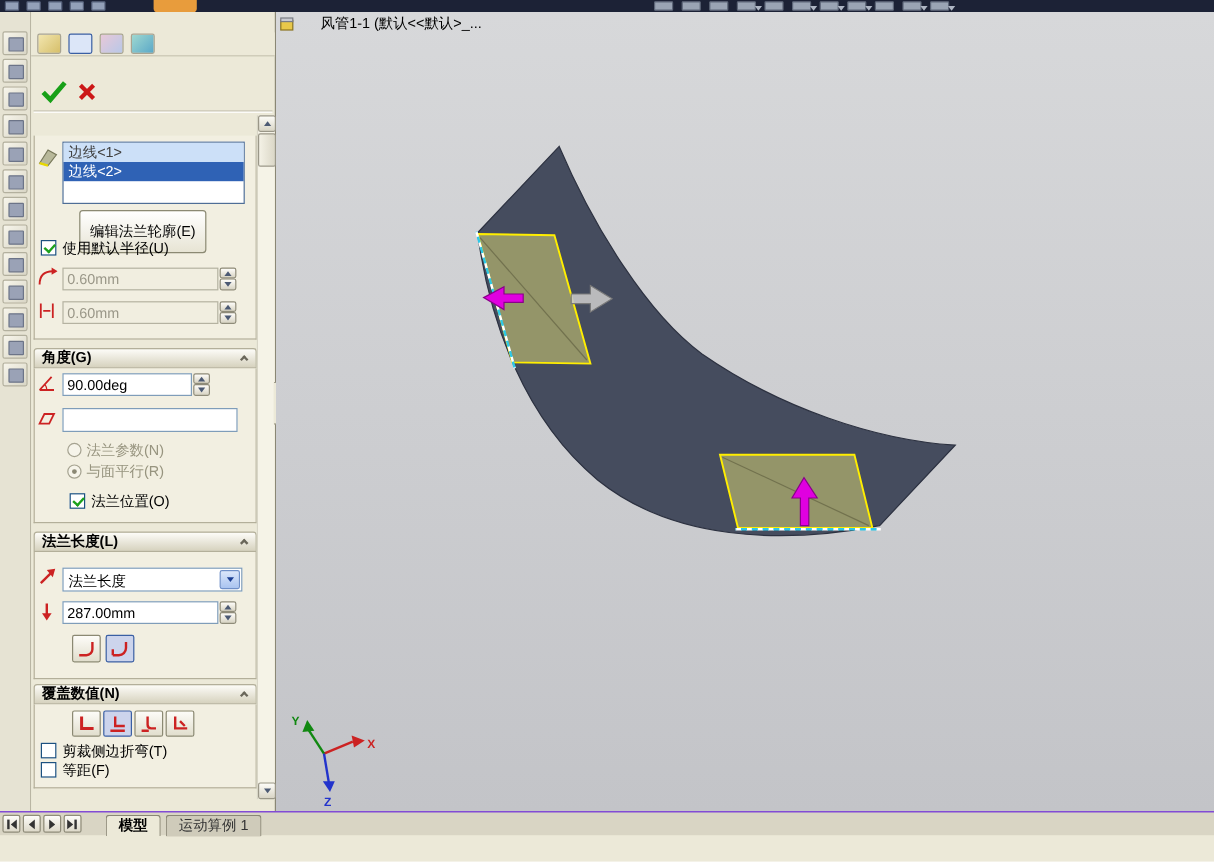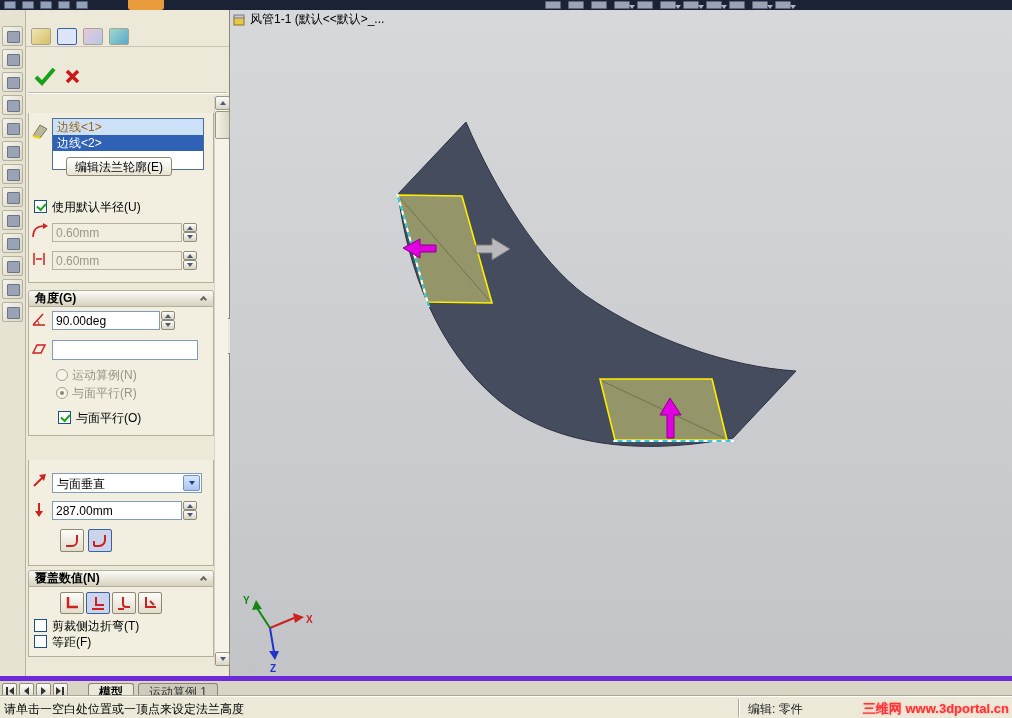--- a/index.html
+++ b/index.html
@@ -50,44 +50,44 @@
   .cb{position:absolute;width:13px;height:13px;background:#fff;border:1px solid #1c5180}
   .cb.checked::after{content:"";position:absolute;left:2px;top:2px;width:7px;height:4px;border-left:2px solid #1ca11c;border-bottom:2px solid #1ca11c;transform:rotate(-48deg)}
 
   .rd{position:absolute;width:12px;height:12px;border:1px solid #a5a290;border-radius:50%;background:#f6f4ea}
   .rd.sel::after{content:"";position:absolute;left:3px;top:3px;width:4px;height:4px;border-radius:50%;background:#8b8874}
 
   .xpbtn{position:absolute;background:linear-gradient(#ffffff,#e7e4d4);border:1px solid #8b8973;border-radius:3px;font-family:inherit;font-size:12px;text-align:center;line-height:16px;cursor:pointer}
 
   .lb{position:absolute;background:#fff;border:1px solid #4f6e96}
   .lb .row{height:16px;line-height:16px;padding-left:4px;font-size:12px;white-space:nowrap;overflow:hidden}
-  .row.sel-light{background:#cce0f8;color:#a16207}
+  .row.sel-light{background:#cce0f8;color:#404040}
   .row.sel-dark{background:#2f62b5;color:#fff}
 
   .combo{position:absolute;height:20px;background:#fff;border:1px solid #7f9db9}
   .combo-t{position:absolute;left:4px;top:2px;font-size:12px}
   .combo-b{position:absolute;right:1px;top:1px;width:17px;height:16px;background:linear-gradient(#dbe6fb,#aac4f0);border:1px solid #6f8fc8;border-radius:2px;display:flex;align-items:center;justify-content:center}
   .combo-b .tri-dn{border-top-color:#1c3f94}
 
   .togbtn{position:absolute;width:24px;height:23px;background:linear-gradient(#fdfcf8,#e1decd);border:1px solid #8b8973;border-radius:2px;display:flex;align-items:center;justify-content:center}
   .togbtn.pressed{background:#ccd4ec;border:1px solid #3a5fa4}
 
   .sb{position:absolute;left:188px;top:86px;width:15px;height:570px;background:#f5f3e7;border-left:1px solid #d8d5c6}
   .sb-btn{position:absolute;left:0;width:15px;height:14px;background:linear-gradient(#fdfcf8,#d9d5c5);border:1px solid #9a9788;border-radius:2px;display:flex;align-items:center;justify-content:center}
   .sb-thumb{position:absolute;left:0;top:15px;width:15px;height:28px;background:linear-gradient(90deg,#f4f2e6,#dbd7c7);border:1px solid #9a9788;border-radius:2px}
 
   .splitter{left:228px;top:318px;width:10px;height:36px;background:#ece9d8;border:1px solid #8a8775;border-left:none;border-radius:0 4px 4px 0;display:flex;align-items:center;justify-content:center}
   .splitter .dots{width:3px;height:20px;background:repeating-linear-gradient(#8a8775 0 2px,transparent 2px 5px)}
 
   
   .viewport{left:230px;top:10px;width:782px;height:666px;background:linear-gradient(#d7d8da,#c3c4c8)}
-  .flyout{position:absolute;left:2px;top:1px;display:flex;align-items:center;gap:4px;font-size:12px}
-
-  
-  .tabstrip{left:0;top:676px;width:1012px;height:20px;background:#d9d5c4;border-top:5px solid #6d28d9}
+  .flyout{position:absolute;left:2px;top:1px;display:flex;align-items:center;gap:21px;font-size:12px}
+
+  
+  .tabstrip{left:0;top:676px;width:1012px;height:20px;background:#d9d5c4;border-top:1px solid #6d28d9}
   .navbtn{position:absolute;top:2px;width:15px;height:15px;background:linear-gradient(#fdfcf8,#ddd9c9);border:1px solid #8f8c7a;border-radius:2px;display:inline-flex;align-items:center;justify-content:center}
   .tl{width:0;height:0;border-top:4px solid transparent;border-bottom:4px solid transparent;border-right:5px solid #333}
   .tr{width:0;height:0;border-top:4px solid transparent;border-bottom:4px solid transparent;border-left:5px solid #333}
   .bar{width:2px;height:8px;background:#333;margin:0 1px}
   .tab{position:absolute;top:2px;height:18px;line-height:16px;padding:0 10px;border:1px solid #898675;border-bottom:none;border-radius:3px 3px 0 0;background:#cfcbba;color:#333;font-size:12px}
   .tab.active{background:#ece9d8;font-weight:bold;color:#000}
 
   
   .status{left:0;top:696px;width:1012px;height:22px;background:#ece9d8;border-top:1px solid #fff;box-shadow:0 -1px 0 #aca899}
   .st-msg{position:absolute;left:4px;top:4px;font-size:12px}
@@ -165,21 +165,21 @@
     <div class="grp-b" style="top:103px;height:170px"></div>
 
     <svg class="abs" style="left:5px;top:112px" width="18" height="18">
       <path d="M2,14 L9,3 L16,7 L9,16 Z" fill="#b8b89a" stroke="#77775a"></path>
       <path d="M2,14 L9,16" stroke="#e8d800" stroke-width="2"></path>
     </svg>
     <div class="lb" style="left:26px;top:108px;width:152px;height:52px">
       <div class="row sel-light">边线&lt;1&gt;</div>
       <div class="row sel-dark">边线&lt;2&gt;</div>
     </div>
-    <button class="xpbtn" style="left:40px;top:147px;width:106px;height:19px">编辑法兰轮廓(E)</button>
+    <button class="xpbtn" style="left:40px;top:165px;width:106px;height:36px">编辑法兰轮廓(E)</button>
 
     <span class="cb checked" style="left:8px;top:190px"></span>
     <span class="lbl" style="left:26px;top:190px">使用默认半径(U)</span>
 
     <svg class="abs" style="left:4px;top:212px" width="18" height="18">
       <path d="M3,15 Q3,4 14,4" fill="none" stroke="#cc2222" stroke-width="1.6"></path>
       <polygon points="13,1 18,4 13,7" fill="#cc2222"></polygon>
     </svg>
     <input class="fld dis" style="left: 26px; top: 213px; width: 130px;" readonly="" value="0.60mm">
     <span class="spin" style="left:157px;top:213px">
@@ -223,35 +223,38 @@
           <i class="tri-dn"></i>
         </span>
     </span>
 
     <svg class="abs" style="left:4px;top:330px" width="18" height="18">
       <path d="M3,13 L7,5 L15,5 L11,13 Z" fill="none" stroke="#cc2222" stroke-width="1.5"></path>
     </svg>
     <input class="fld" style="left: 26px; top: 330px; width: 146px; height: 20px;" value="">
 
     <span class="rd" style="left:30px;top:359px"></span>
-    <span class="lbl dis" style="left:46px;top:358px">运动算例(N)</span>
+    <span class="lbl dis" style="left:46px;top:358px">法兰参数(N)</span>
     <span class="rd sel" style="left:30px;top:377px"></span>
     <span class="lbl dis" style="left:46px;top:376px">与面平行(R)</span>
 
     <span class="cb checked" style="left:32px;top:401px"></span>
-    <span class="lbl" style="left:50px;top:401px">与面平行(O)</span>
-
+    <span class="lbl" style="left:50px;top:401px">法兰位置(O)</span>
+
+    <div class="grp-h" style="top:433px">
+      <span>法兰长度(L)</span><span class="chev"></span>
+    </div>
     <div class="grp-b" style="top:450px;height:106px"></div>
 
     <svg class="abs" style="left:4px;top:462px" width="18" height="18">
       <path d="M4,14 L12,6" stroke="#cc2222" stroke-width="2"></path>
       <polygon points="9,3 16,2 14,9" fill="#cc2222"></polygon>
     </svg>
     <div class="combo" style="left:26px;top:463px;width:150px">
-      <span class="combo-t">与面垂直</span>
+      <span class="combo-t">法兰长度</span>
       <span class="combo-b">
           <i class="tri-dn"></i>
         </span>
     </div>
 
     <svg class="abs" style="left:4px;top:491px" width="18" height="18">
       <path d="M9,2 V11" stroke="#cc2222" stroke-width="2"></path>
       <polygon points="5,10 13,10 9,16" fill="#cc2222"></polygon>
     </svg>
     <input class="fld" style="left: 26px; top: 491px; width: 130px;" value="287.00mm">
@@ -376,20 +379,14 @@
         <i class="tr"></i>
       </span>
     <span class="navbtn" style="left:53px">
         <i class="tr"></i>
         <i class="bar"></i>
       </span>
     <span class="tab active" style="left:88px">模型</span>
     <span class="tab" style="left:138px">运动算例 1</span>
   </div>
 
-  <div class="abs status">
-    <span class="st-msg">请单击一空白处位置或一顶点来设定法兰高度</span>
-    <span class="vsep" style="left:738px"></span>
-    <span class="st-mode">编辑: 零件</span>
-    <span class="watermark">三维网 www.3dportal.cn</span>
-  </div>
 
 </div>
 
 </body></html>

